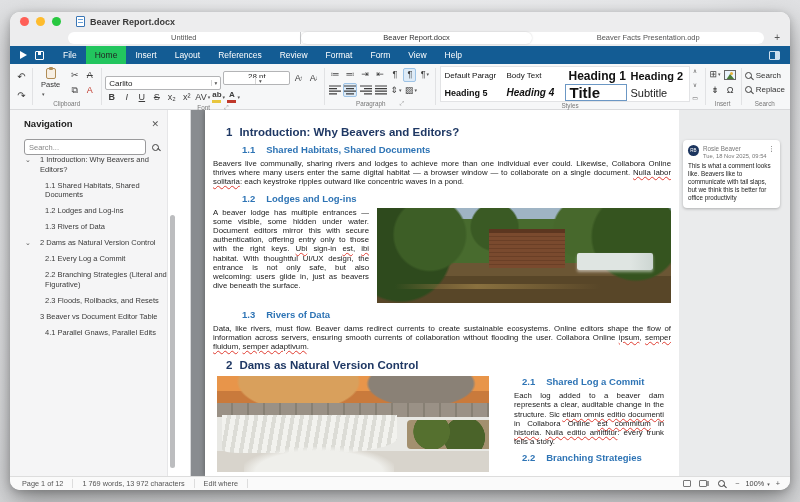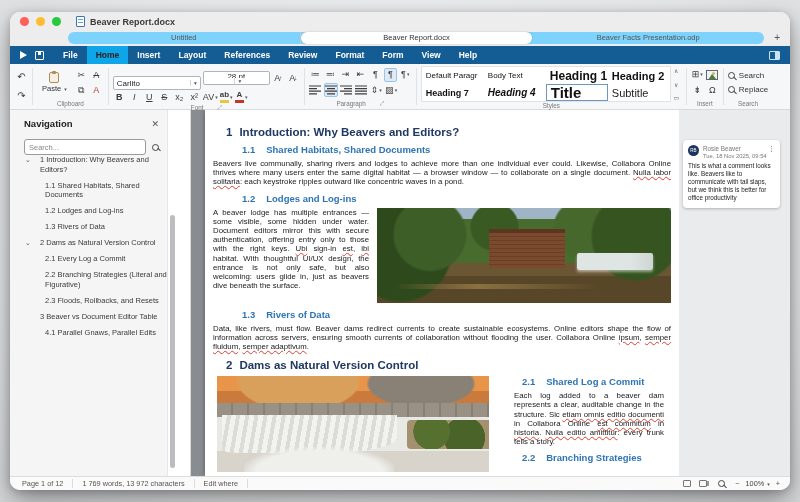--- a/index.html
+++ b/index.html
@@ -19,38 +19,38 @@
   .l-red{background:#ff5f57;} .l-yellow{background:#febc2e;} .l-green{background:#28c840;}
   .doc-icon { width:9px; height:11px; background:#fff; border:1px solid #3a76b5; border-radius:1px;
               margin:0 5px 0 8px; position:relative; }
   .doc-icon::after { content:""; position:absolute; left:1px; right:1px; top:2px; height:6px;
               background:repeating-linear-gradient(#6aa1d8 0 1px, transparent 1px 3px); }
   .win-title { font-size:9px; font-weight:bold; color:#3a3a3a; }
 
   
   .tabstrip { height:15px; background:#ededee; flex:none; position:relative;
               display:flex; align-items:center; padding:0 26px 2px 58px; }
-  .tabtrack { flex:1; height:12px; background:#7dd3fc; border-radius:7px; display:flex; }
+  .tabtrack { flex:1; height:12px; background:#ffffff; border-radius:7px; display:flex; }
   .tabcell { flex:1; display:flex; align-items:center; justify-content:center;
              font-size:7.5px; color:#555; border-right:1px solid #c9cacc; cursor:default; }
   .tabcell:last-child{ border-right:none; }
   .tabcell.active { background:#fff; border-radius:7px; border-right:none; color:#333;
                     box-shadow:0 0 2px rgba(0,0,0,.18); }
   .tab-plus { position:absolute; right:10px; top:1px; font-size:10px; color:#555; }
 
   
   .menubar { height:18px; background:#135c94; flex:none; display:flex; align-items:stretch;
              padding-left:8px; color:#fff; }
   .logo-icon { width:0; height:0; border-left:7px solid #fff; border-top:4px solid transparent;
                border-bottom:4px solid transparent; align-self:center; margin:0 8px 0 2px; }
   .icon-save { width:9px; height:9px; border:1.2px solid #fff; border-radius:1px; position:relative;
                align-self:center; margin-right:10px; }
   .icon-save::after { content:""; position:absolute; top:0; left:2px; width:3px; height:3px; background:#fff; }
-  .menu-item { display:flex; align-items:center; padding:4px 9px; font-size:8.5px; cursor:default;font-weight:bold; }
-  .menu-item.active { background:#0ea5e9; color:#222; }
+  .menu-item { display:flex; align-items:center; padding:4px 9px; font-size:8.5px; cursor:default; }
+  .menu-item.active { background:#22c55e; color:#222; }
   .menu-spacer { flex:1; }
   .panel-icon { width:11px; height:9px; border:1px solid #cfe0ee; border-radius:1px;
                 align-self:center; margin-right:10px; position:relative; }
   .panel-icon::after { content:""; position:absolute; right:0; top:0; bottom:0; width:4px; background:#cfe0ee; }
 
   
   .toolbar { height:46px; background:#f6f7f8; border-bottom:1px solid #d9dadc; flex:none;
              display:flex; align-items:stretch; padding:1px 2px; }
   .tgroup { display:flex; flex-direction:column; padding:1px 3px; }
   .trows { flex:1; display:flex; flex-direction:column; justify-content:space-evenly; }
@@ -73,21 +73,21 @@
   .icon-clip::before { content:""; position:absolute; top:-2px; left:2px; width:4px; height:3px;
                background:#b08d57; border-radius:1px; }
   .grid2 { display:grid; grid-template-columns:15px 15px; grid-template-rows:15px 15px; align-items:center;
            justify-items:center; }
   .red { color:#c0392b; } .strike { text-decoration:line-through; }
 
   .combo { height:14px; background:#fff; border:1px solid #b3b4b6; border-radius:2px;
            display:flex; align-items:center; font-size:8px; color:#222; padding:0 3px; }
   .combo .cv { flex:1; overflow:hidden; white-space:nowrap; }
   .combo .ca { font-size:5.5px; color:#555; border-left:1px solid #d5d5d5; padding-left:3px; margin-left:3px; }
-  .combo-font { width:88px;margin-top:10px; } .combo-size { width:67px;flex-direction:column; }
+  .combo-font { width:116px;margin-top:10px; } .combo-size { width:67px;flex-direction:column; }
   .bold{font-weight:bold;} .ital{font-style:italic;} .und{text-decoration:underline;}
   .colbtn { display:inline-flex; flex-direction:column; align-items:center; line-height:1; }
   .colbtn b { font-size:8px; font-weight:bold; }
   .bar { width:9px; height:2.5px; margin-top:1px; }
   .bar-y{ background:#e8c63e; } .bar-r{ background:#c0392b; }
   .sup-s { font-size:6px; margin-left:-1px; }
 
   .styles-wrap { display:flex; }
   .styles-grid { display:grid; grid-template-columns:repeat(4,62px); grid-template-rows:17px 17px;
                  background:#fff; border:1px solid #e2e3e5; }
@@ -410,21 +410,21 @@
     <div class="tsep"></div>
 
     <div class="tgroup">
       <div class="trows">
           <div class="styles-wrap">
         <div class="styles-grid">
           <div class="scell s-default">Default Paragr</div>
           <div class="scell s-body">Body Text</div>
           <div class="scell s-h1">Heading 1</div>
           <div class="scell s-h2">Heading 2</div>
-          <div class="scell s-h3">Heading 7</div>
+          <div class="scell s-h3">Heading 5</div>
           <div class="scell s-h4">Heading 4</div>
           <div class="scell s-title sel">Title</div>
           <div class="scell s-sub">Subtitle</div>
         </div>
         <div class="gallery-scroll">
           <span>∧</span>
           <span>∨</span>
           <span>▭</span>
         </div>
       </div>

